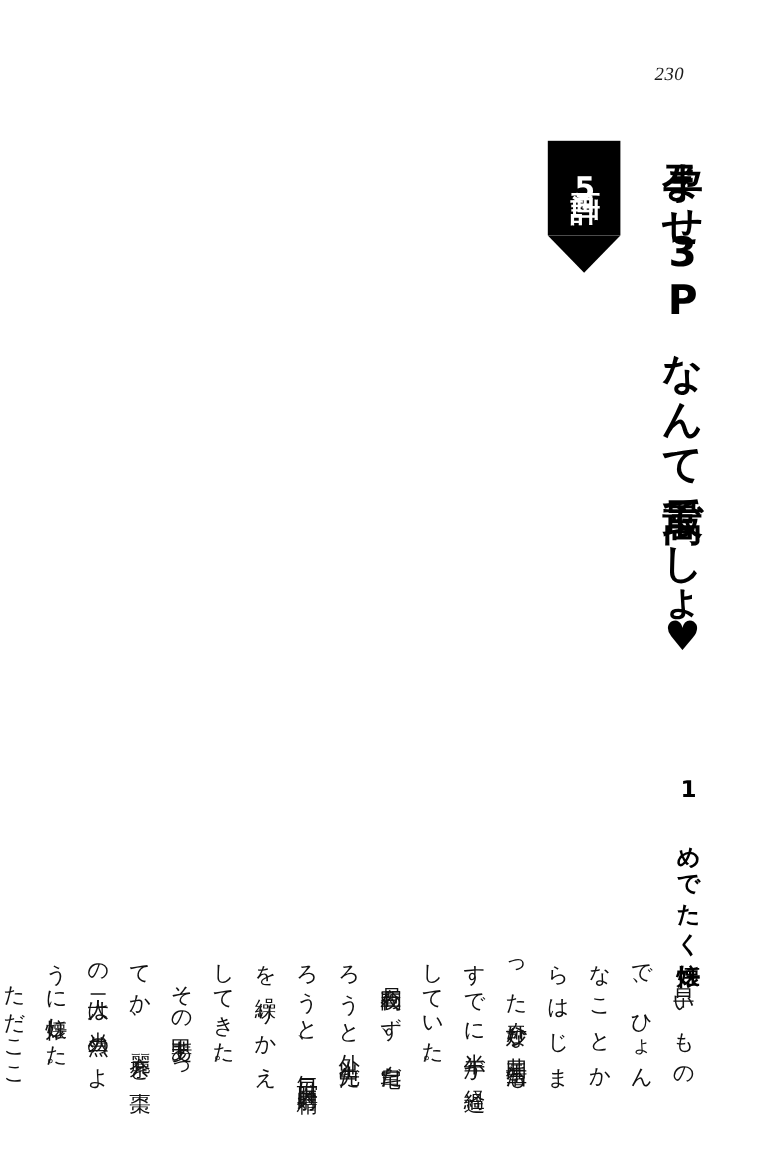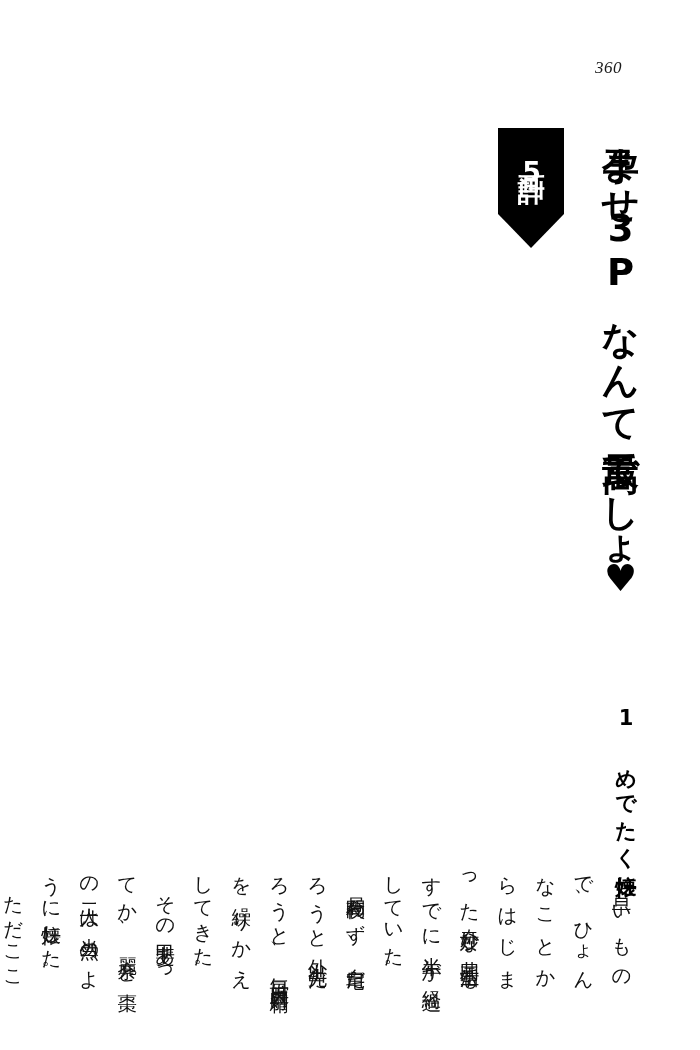--- a/index.html
+++ b/index.html
@@ -141,21 +141,21 @@
   .body-col p {
     margin: 0;
     text-indent: 1em;
   }
 </style>
 </head>
 <body>
 
 <div class="page">
 
-  <div class="page-number">360</div>
+  <div class="page-number">230</div>
 
   <div class="tag-wrap">
     <div class="tag-box">
       <span class="tag-label">計画5</span>
     </div>
     <div class="tag-arrow"></div>
   </div>
 
   <div class="vtext">
 

